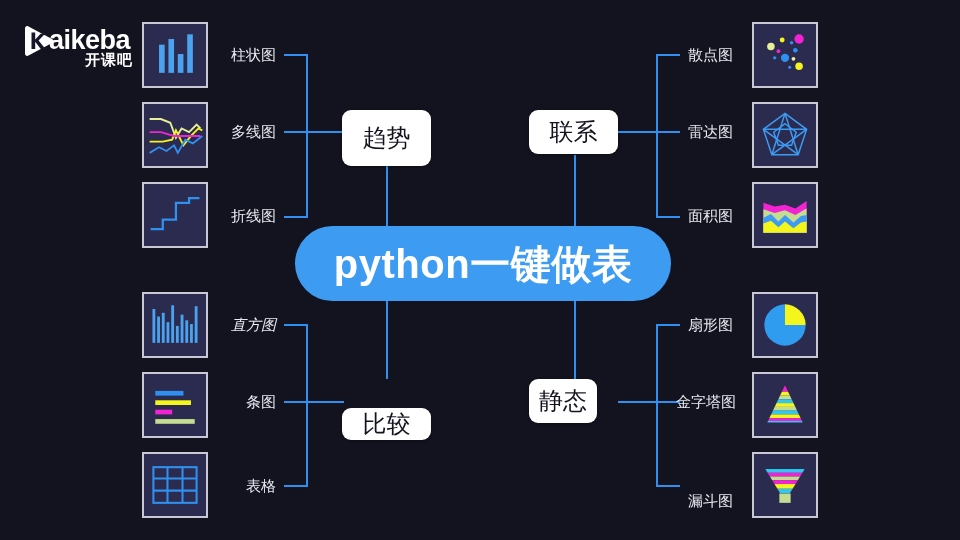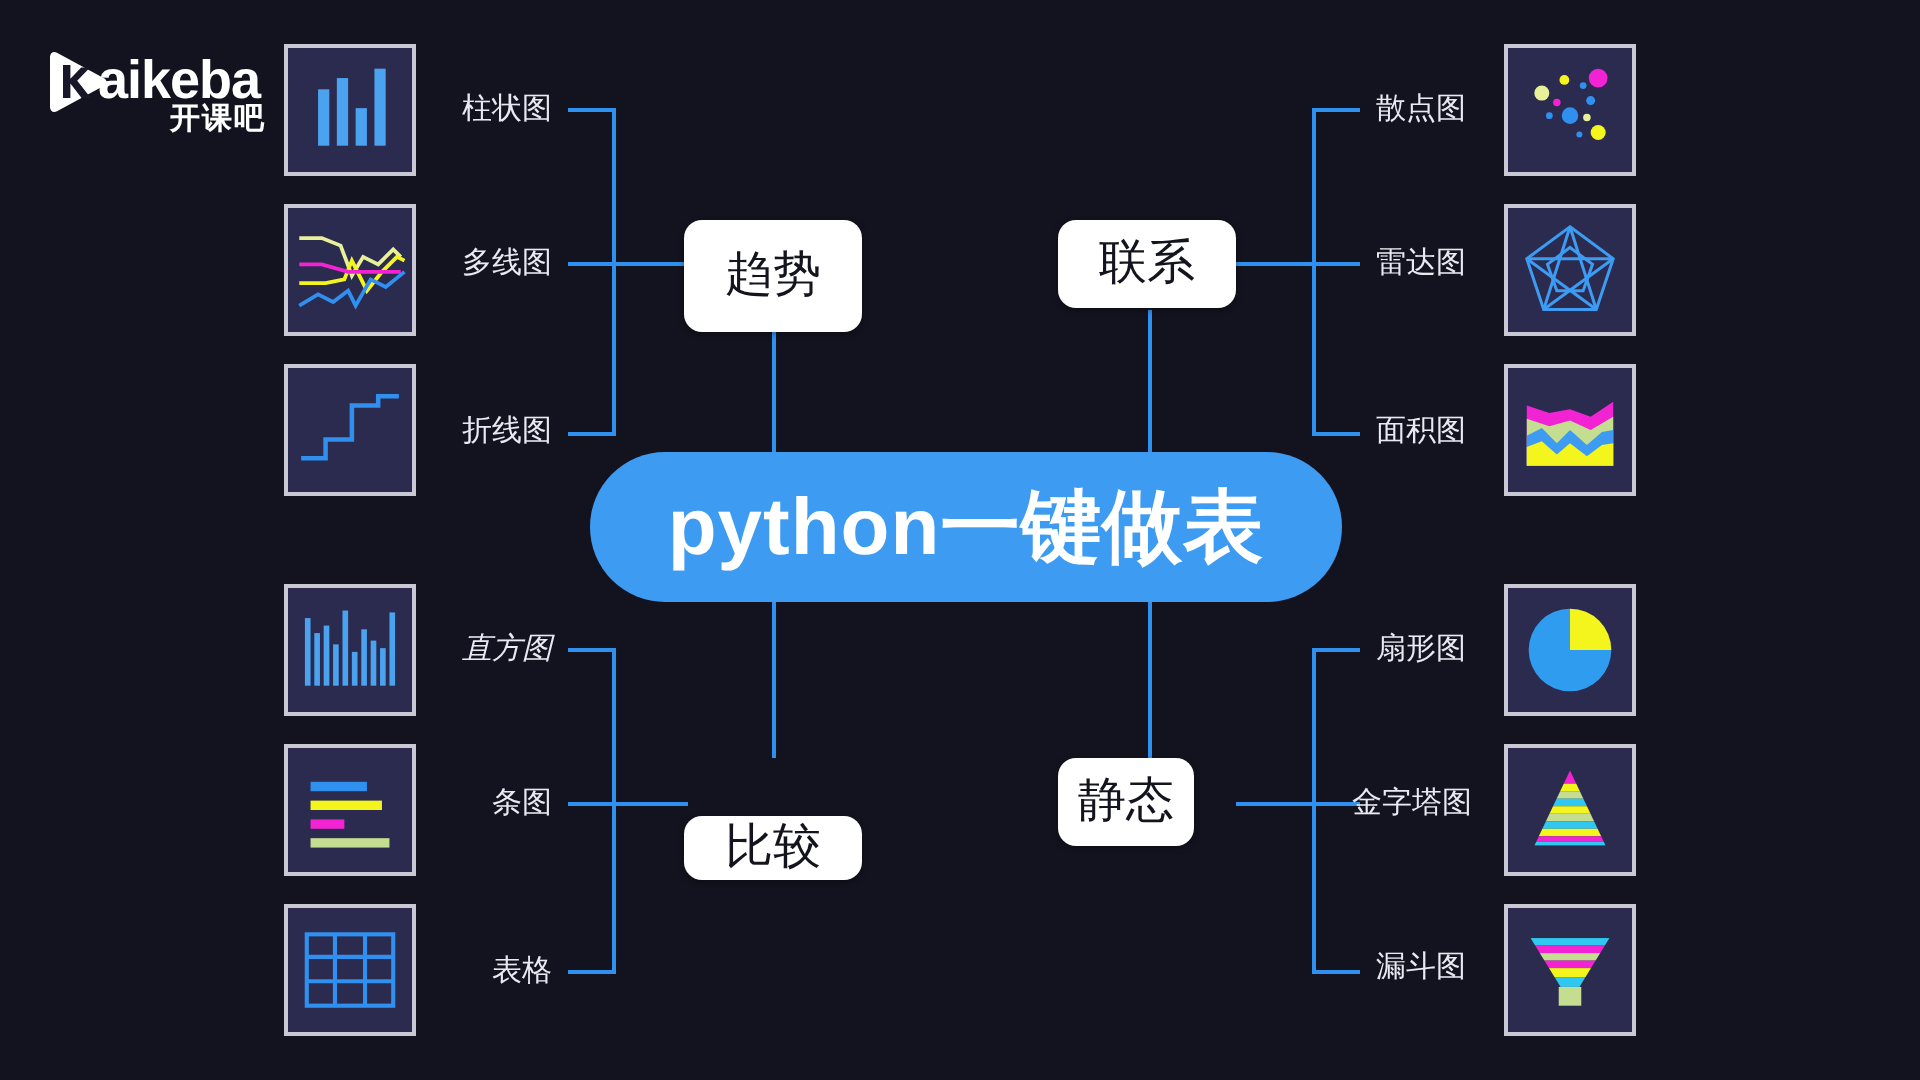--- a/index.html
+++ b/index.html
@@ -239,21 +239,21 @@
   <div class="leaf-label left" style="left:176px;top:316px;width:100px;font-style:italic;">直方图</div>
   <div class="leaf-label left" style="left:176px;top:393px;width:100px;">条图</div>
   <div class="leaf-label left" style="left:176px;top:477px;width:100px;">表格</div>
 
   <div class="leaf-label right" style="left:688px;top:46px;width:110px;">散点图</div>
   <div class="leaf-label right" style="left:688px;top:123px;width:110px;">雷达图</div>
   <div class="leaf-label right" style="left:688px;top:207px;width:110px;">面积图</div>
 
   <div class="leaf-label right" style="left:688px;top:316px;width:110px;">扇形图</div>
   <div class="leaf-label right" style="left:676px;top:393px;width:120px;">金字塔图</div>
-  <div class="leaf-label right" style="left:688px;top:475px;width:110px;">漏斗图</div>
+  <div class="leaf-label right" style="left:688px;top:492px;width:110px;">漏斗图</div>
 
   <div class="branch" style="left:342px;top:110px;width:89px;height:56px;">
     <span>趋势</span>
   </div>
   <div class="branch" style="left:529px;top:110px;width:89px;height:44px;">
     <span>联系</span>
   </div>
   <div class="branch" style="left:342px;top:385px;width:89px;height:32px;margin-top:23px;">
     <span>比较</span>
   </div>

